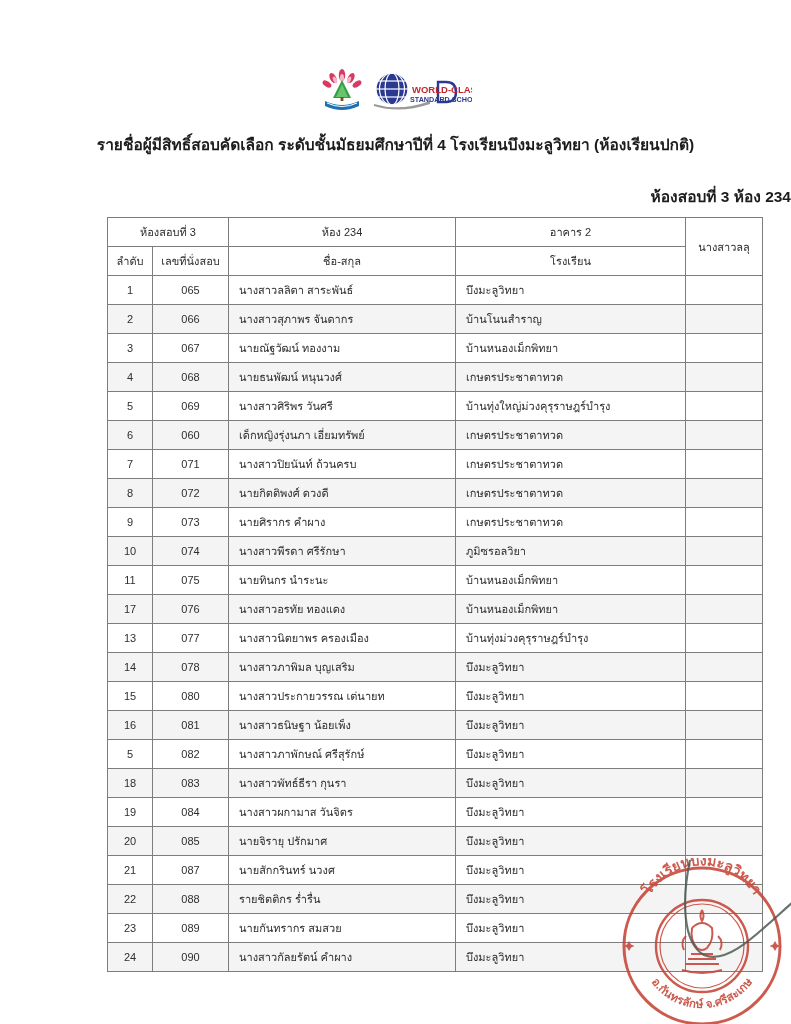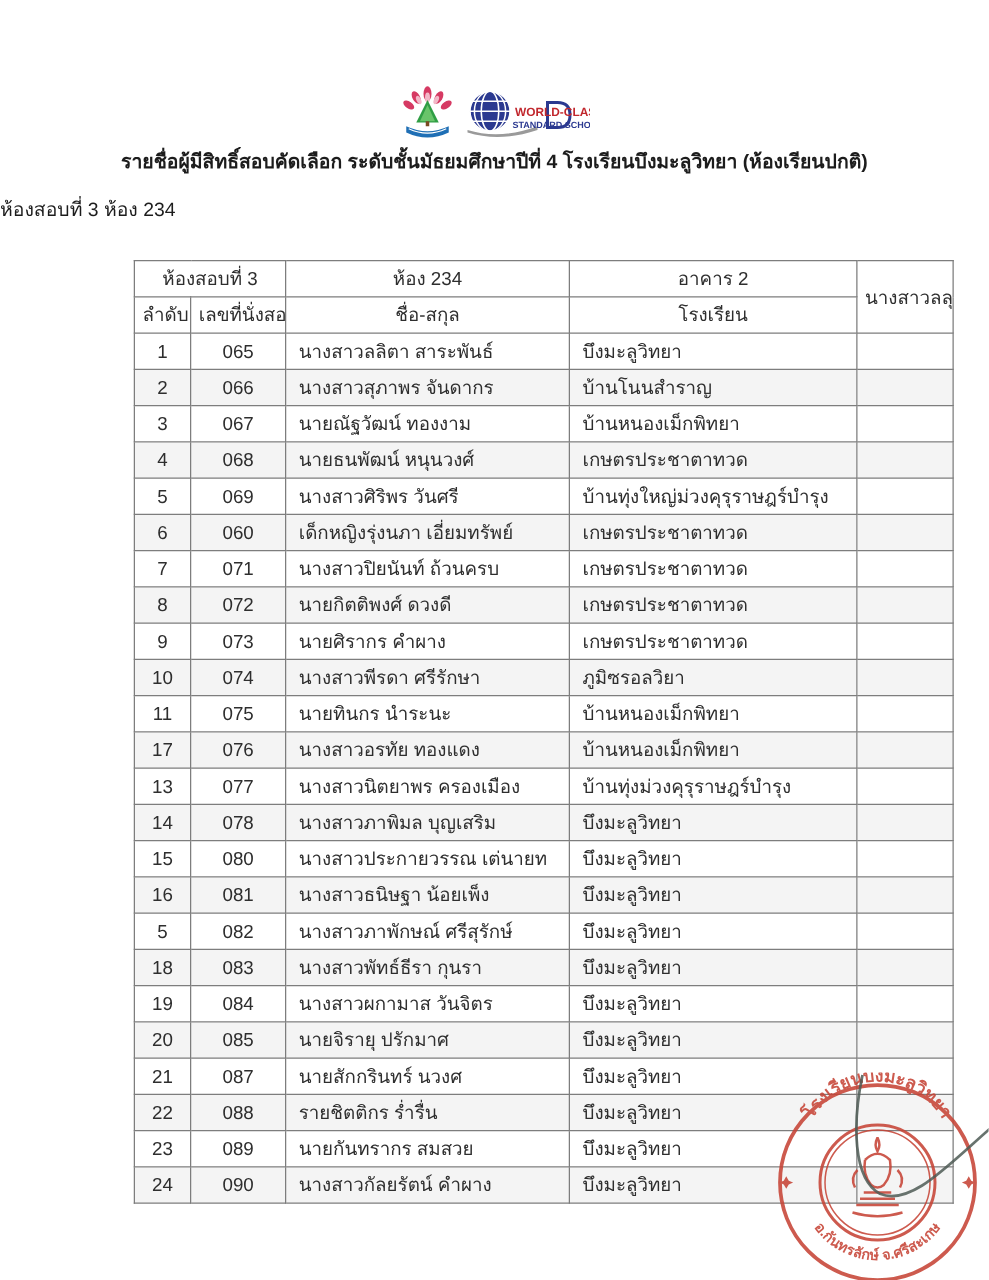--- a/index.html
+++ b/index.html
@@ -22,35 +22,35 @@
     justify-content: center;
     align-items: center;
     gap: 6px;
     height: 116px;
   }
   .title-line1 {
     text-align: center;
     font-weight: bold;
     font-size: 15.5px;
     color: #1c1c1c;
-    margin-top: 0;
+    margin-top: 16px;
   }
   .title-line2 {
-    text-align: left;
-    font-weight: normal;
+    text-align: right;
+    font-weight: bold;
     font-size: 15.5px;
     color: #1c1c1c;
-    margin-top: 14px;
+    margin-top: 27px;
   }
   table.roster {
     border-collapse: collapse;
     table-layout: fixed;
     width: 655px;
-    margin: 28px 0 0 107px;
-    font-size: 15px;
+    margin: 8px 0 0 107px;
+    font-size: 11px;
   }
   table.roster th, table.roster td {
     border: 1px solid #7d7d7d;
     height: 29px;
     padding: 2px 6px;
     font-weight: normal;
     vertical-align: middle;
     overflow: hidden;
     white-space: nowrap;
   }

